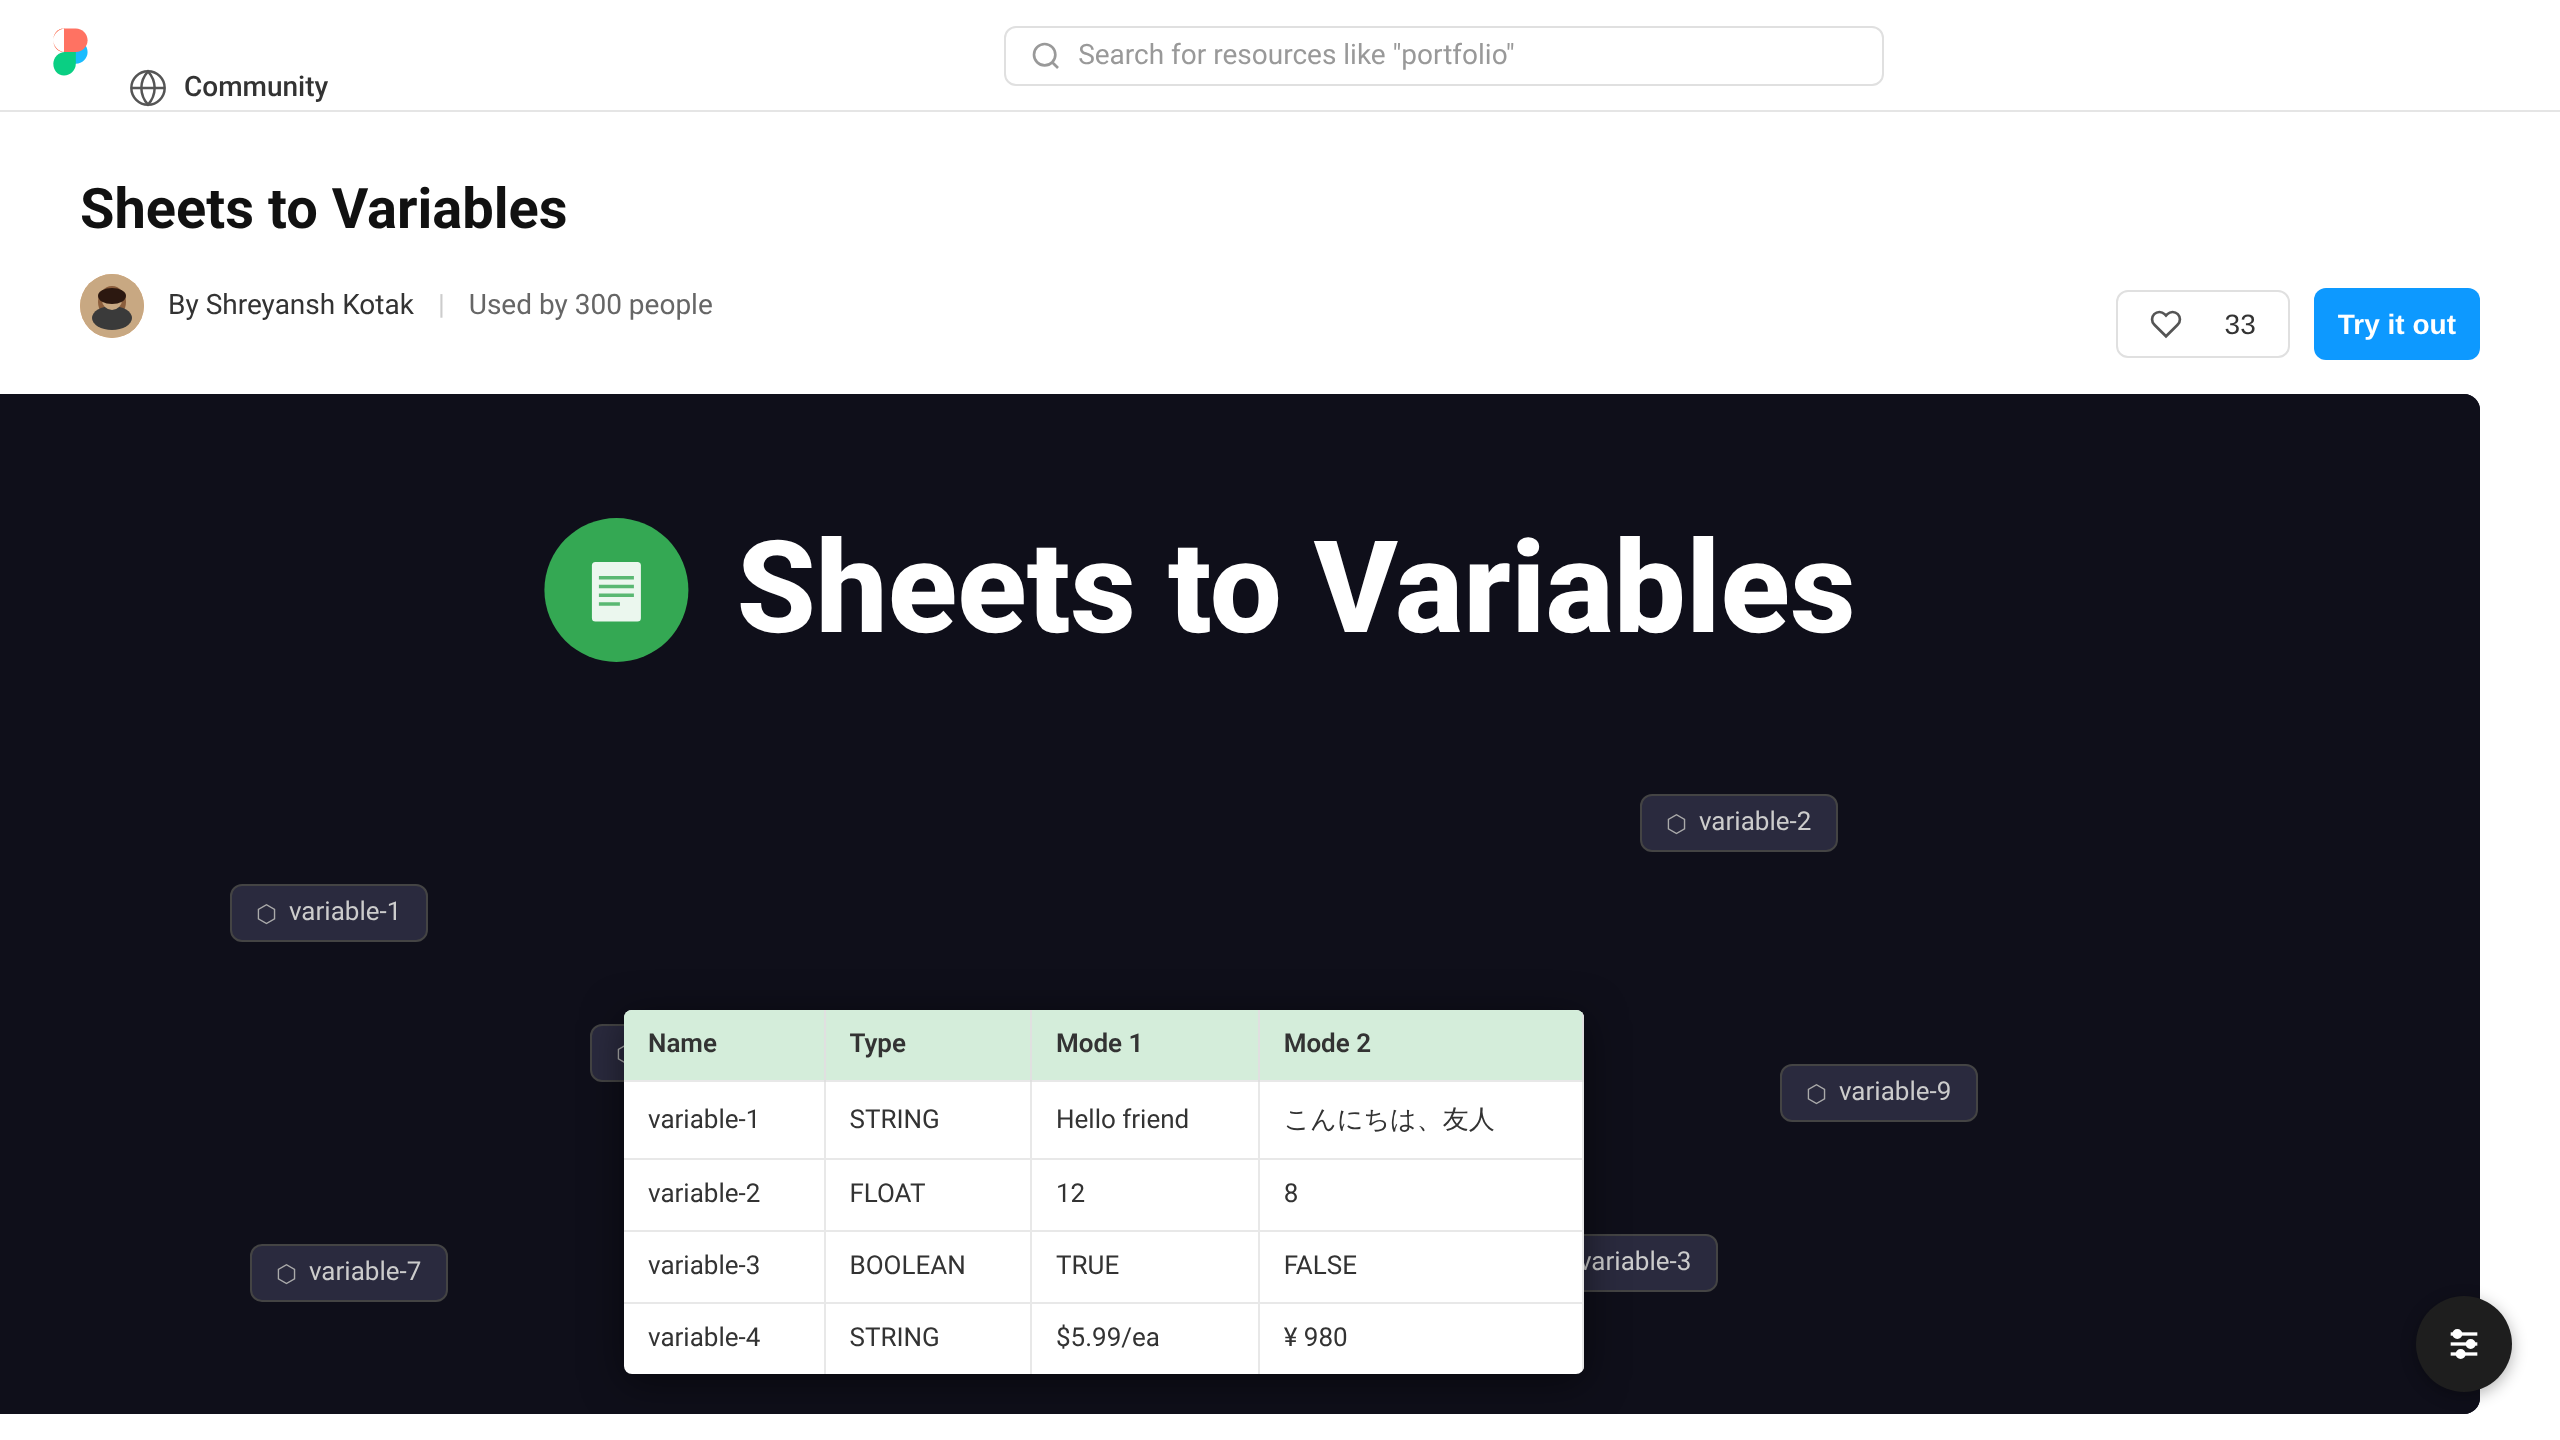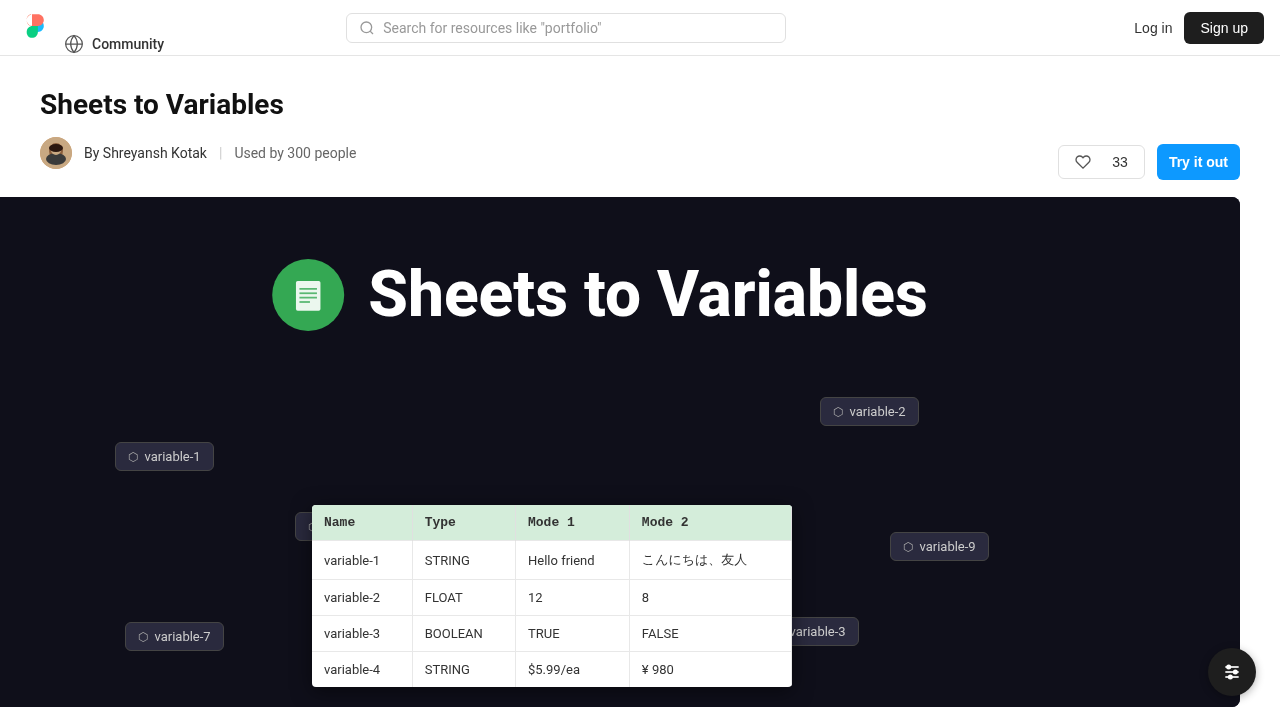--- a/index.html
+++ b/index.html
@@ -72,21 +72,21 @@
       gap: 6px; color: #ccc; font-size: 13px; white-space: nowrap;
     }
 
     
     .data-table {
       position: absolute; bottom: 20px; left: 50%; transform: translateX(-60%);
       background: #fff; border-radius: 4px; overflow: hidden;
       box-shadow: 0 4px 20px rgba(0,0,0,0.5); width: 480px;
     }
     .data-table table { width: 100%; border-collapse: collapse; font-size: 13px; }
-    .data-table thead tr { background: #d4edda; font-family: Liberation Mono, monospace; }
+    .data-table thead tr { background: #d4edda; }
     .data-table thead th { padding: 10px 12px; text-align: left; font-weight: 600; color: #333; border-right: 1px solid #e0e0e0; }
     .data-table tbody tr { border-top: 1px solid #e8e8e8; }
     .data-table tbody td { padding: 10px 12px; color: #333; border-right: 1px solid #e8e8e8; }
 
     
     .fab {
       position: fixed; bottom: 24px; right: 24px;
       width: 48px; height: 48px; border-radius: 50%; background: #1e1e1e;
       display: flex; align-items: center; justify-content: center; cursor: pointer;
       box-shadow: 0 2px 8px rgba(0,0,0,0.3);
@@ -119,24 +119,20 @@
   </div>
 
   <div class="search-bar">
     <svg width="16" height="16" viewBox="0 0 24 24" fill="none" stroke="#999" stroke-width="2">
       <circle cx="11" cy="11" r="8"></circle>
         <path d="m21 21-4.35-4.35"></path>
     </svg>
     <span style="color:#999;font-size:14px;">Search for resources like "portfolio"</span>
   </div>
 
-  <div class="header-actions">
-    <button class="login-btn">Log in</button>
-    <button class="signup-btn">Sign up</button>
-  </div>
 </div>
 
 <div class="content relative">
 
   <h1 class="plugin-title">Sheets to Variables</h1>
 
   <div class="plugin-meta">
     <div class="avatar">
 
       <svg width="32" height="32" viewBox="0 0 32 32">

